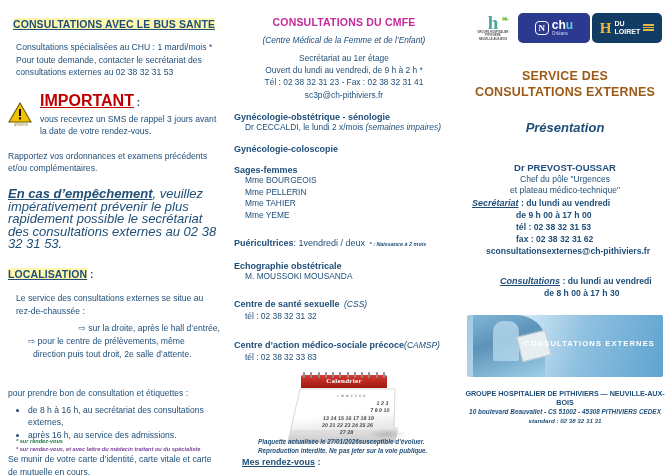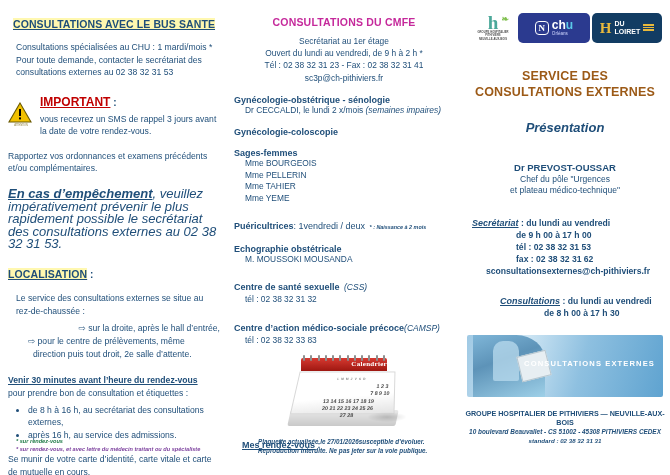--- a/index.html
+++ b/index.html
@@ -40,21 +40,21 @@
     letter-spacing: 0.1px;
     display: inline-block;
   }
   .lead-block { color:#1F4E79; font-size: 8.6px; line-height: 12.6px; margin-top: 9px; margin-left: 8px; }
   .important-row { display:flex; align-items:flex-start; gap:6px; margin-top: 13px; }
   .warn-ico { width: 26px; flex: 0 0 26px; padding-top: 10px; }
   .warn-tri { position: relative; width: 24px; height: 21px; }
   .warn-tri svg { display:block; }
   .warn-cap { font-size: 2.6px; color:#8a7a33; text-align:center; margin-top:1px; letter-spacing:-.1px;}
   .important-word {
-    color:#C00000; font-weight:bold; font-size:12px; text-decoration: underline;
+    color:#C00000; font-weight:bold; font-size:16px; text-decoration: underline;
   }
   .important-txt { color:#1F4E79; font-size:8.6px; line-height:12.4px; margin-top:3px; }
   .para { color:#1F4E79; font-size:8.6px; line-height:12.4px; margin-top:12px; }
   .para-empech { color:#1F4E79; font-size:13px; line-height:12.4px; margin-top:14px; font-style: italic;}
   .para-empech .lead { font-style: italic; font-weight: bold; text-decoration: underline; }
   .loc-body { color:#1F4E79; font-size:8.6px; line-height:13px; margin-top:10px; padding-left:8px;}
   .loc-body .arrowline { padding-left: 12px; }
   .venir { color:#1F4E79; font-size:8.6px; line-height:12.6px; margin-top:13px; }
   .venir .h { font-weight:bold; text-decoration: underline; }
   .bullets { margin-top:4px; padding-left:20px; }
@@ -103,21 +103,21 @@
   .logo-loiret .tx { color:#fff; font-weight:bold; font-size:7px; line-height:7.4px; text-align:left;}
   .logo-loiret .bars { display:inline-block; }
   .logo-loiret .bars i { display:block; width:11px; height:1.4px; background:#E8B93C; margin:1.1px 0;}
 
   .svc-title { color:#9C5A17; font-weight:bold; font-size:12.5px; text-align:center;
                line-height:16px; margin-top:22px; letter-spacing:.2px;}
   .presentation { color:#1F4E79; font-weight:bold; font-style:italic; font-size:13px;
                   text-align:center; margin-top:20px;}
   .dr-name { color:#1F4E79; font-weight:bold; font-size:9.5px; text-align:center; margin-top:27px;}
   .dr-role { color:#1F4E79; font-size:8.5px; text-align:center; line-height:11.4px; margin-top:1px;}
-  .contact-block { margin-top:20px; padding-left:8px; }
+  .contact-block { padding-left:8px; }
   .contact-lbl { color:#1F4E79; font-weight:bold; font-style:italic; font-size:9px;
                  text-decoration:underline; }
   .contact-line { color:#1F4E79; font-weight:bold; font-size:8.6px; line-height:12px;}
   .contact-indent { padding-left:44px; }
   .contact-mail { padding-left:14px; }
   .consult-block { margin-top:18px; padding-left:8px;margin-left:28px;}
   .photo {
     margin: 16px auto 0 auto; width: 196px; height: 62px; border-radius:2px;
     background: linear-gradient(105deg,#9fc9e4 0%, #cfe6f4 28%, #8ec0e0 58%, #5fa3d0 100%);
     position:relative; overflow:hidden;
@@ -140,21 +140,21 @@
   .addr .l2 { color:#1F4E79; font-weight:bold; font-style:italic; font-size:6.4px; line-height:9px;}
   .addr .l3 { color:#1F4E79; font-weight:bold; font-style:italic; font-size:6.2px; line-height:9px;}
 
   
   .cal { position:relative; width:118px; height:74px; margin:0 auto; }
   .cal .base { position:absolute; left:4px; bottom:2px; width:108px; height:16px;
     background:linear-gradient(180deg,#e9e9e9,#c9c9c9); transform: skewX(-12deg); border-radius:2px;}
   .cal .red { position:absolute; left:16px; top:4px; width:86px; height:13px;
     background:linear-gradient(180deg,#d63a31,#9e1711); border-radius:2px 2px 0 0;}
   .cal .red span { color:#fff; font-size:7px; font-weight:bold; font-family:"Liberation Serif",serif;
-    display:block; text-align:right; line-height:13px; letter-spacing:.3px;}
+    display:block; text-align:center; line-height:13px; letter-spacing:.3px;}
   .cal .rings { position:absolute; left:18px; top:1px; width:82px; height:5px; display:flex;
     justify-content:space-between;}
   .cal .rings i { width:2px;height:6px;background:#8e8e8e;border-radius:1px;display:block;}
   .cal .sheet { position:absolute; left:10px; top:16px; width:100px; height:44px;
     background:linear-gradient(175deg,#ffffff 60%,#e3e3e3 100%); border:1px solid #d8d8d8;
     transform: perspective(120px) rotateX(14deg) skewX(-7deg); }
   .cal .nums { position:absolute; left:22px; top:22px; width:84px; font-size:5.4px; color:#4a4a4a;
     font-weight:bold; transform: skewX(-8deg); line-height:7.2px;}
   .cal .nums .hdr { font-size:3.2px; color:#888; letter-spacing:.6px; }
   .cal .shadow { position:absolute; right:-4px; bottom:6px; width:40px; height:10px;
@@ -204,40 +204,41 @@
     </div>
 
     <div class="loc-body">
       <div>Le service des consultations externes se situe au rez-de-chaussée :</div>
       <div class="arrowline" style="margin-top:4px;text-align:right;">⇨ sur la droite, après le hall d’entrée,</div>
       <div class="arrowline">⇨ pour le centre de prélèvements, même</div>
       <div style="padding-left:17px;">direction puis tout droit, 2e salle d’attente.</div>
     </div>
 
     <div class="venir">
-      <span class="h">Venir 30 minutes avant l’heure du rendez-vous</span><br>
+      <br>
       <span>pour prendre bon de consultation et étiquettes :</span>
     </div>
     <ul class="bullets">
       <li>de 8 h à 16 h, au secrétariat des consultations externes,</li>
       <li>après 16 h, au service des admissions.</li>
     </ul>
 
     <div class="para">Se munir de votre carte d’identité, carte vitale et carte de mutuelle en cours.</div>
     <div class="para">Pensez à vérifier vos coordonnées et celles de votre médecin traitant actuel.</div>
 
     <div class="footnotes">
       <div class="fn1">* sur rendez-vous</div>
       <div class="fn2">* sur rendez-vous, et avec lettre du médecin traitant ou du spécialiste</div>
     </div>
   </div>
 
   <div class="col col-mid">
 
     <div class="cmfe-title">CONSULTATIONS DU CMFE</div>
+    <div class="cmfe-sub">(Centre Médical de la Femme et de l’Enfant)</div>
     <div class="cmfe-info">
       <div>Secrétariat au 1er étage</div>
       <div>Ouvert du lundi au vendredi, de 9 h à 2 h *</div>
       <div>Tél : 02 38 32 31 23 - Fax : 02 38 32 31 41</div>
       <div>sc3p@ch-pithiviers.fr</div>
     </div>
 
     <div class="spec">
       <div class="spec-name">Gynécologie-obstétrique - sénologie</div>
       <div class="spec-det"><span>Dr CECCALDI, le lundi 2 x/mois </span><span class="i">(semaines impaires)</span></div>

